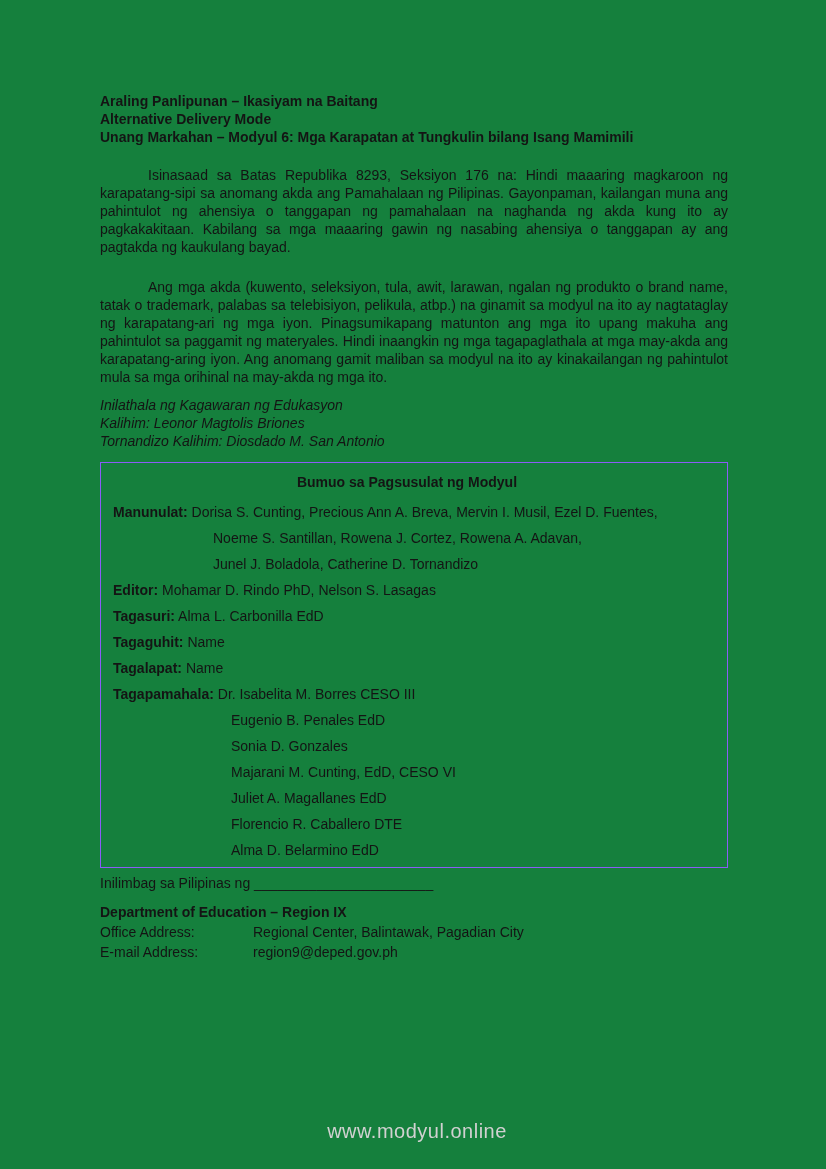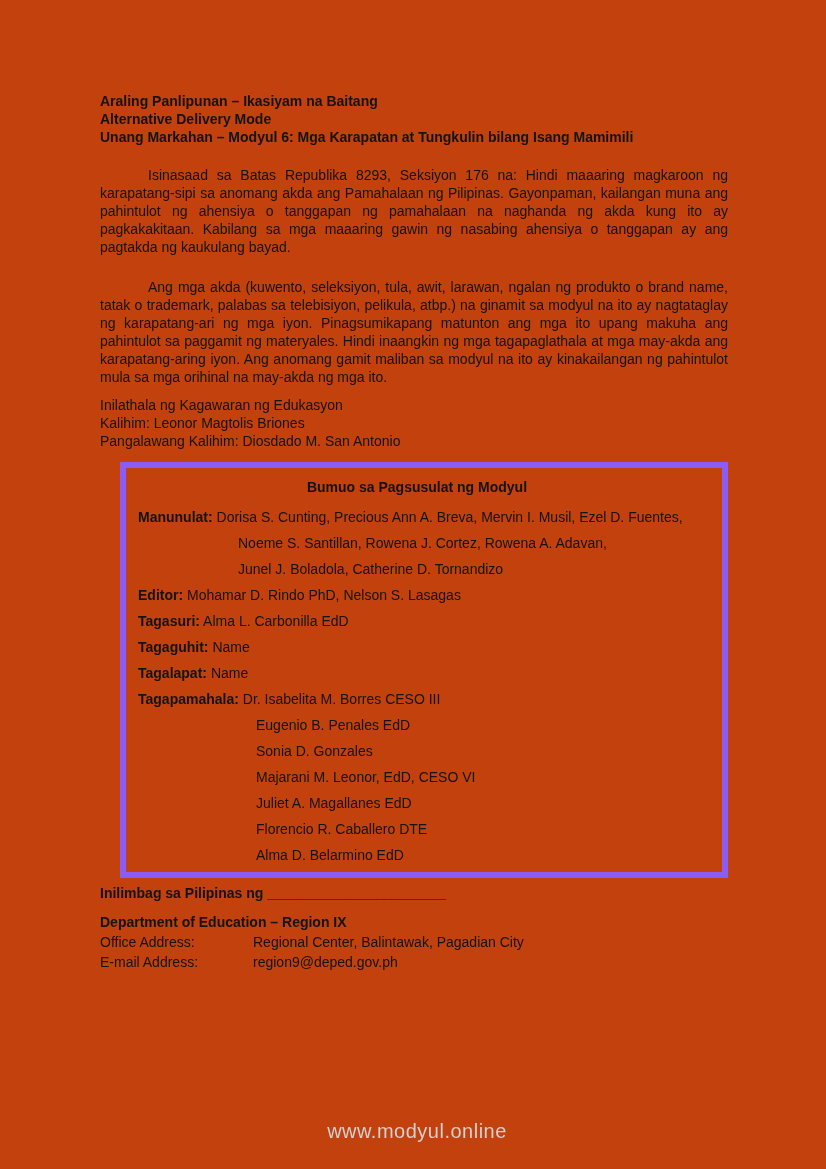--- a/index.html
+++ b/index.html
@@ -1,49 +1,48 @@
 <!DOCTYPE html>
 <html><head>
 <meta charset="utf-8">
 <style>
   html, body { margin: 0; padding: 0; background: #ffffff; }
   .page {
     position: relative;
     width: 826px;
     height: 1169px;
-    background: #c2410c;
+    background: #15803d;
     box-sizing: border-box;
     padding: 92px 98px 0 100px;
     font-family: "Liberation Sans", "DejaVu Sans", sans-serif;
     font-size: 14px;
     color: #141414;
     overflow: hidden;
   }
   .doc-header { font-weight: bold; line-height: 18px; }
   .doc-header div { white-space: nowrap; }
   .para {
     margin: 20px 0 0 0;
     text-align: justify;
     text-indent: 48px;
     line-height: 18px;
   }
   .para.p2, .para.p3 { margin-top: 22px; }
-  .publisher { margin-top: 10px; line-height: 18px; }
+  .publisher { margin-top: 10px; line-height: 18px; font-style: italic; }
   .credits-box {
     margin-top: 12px;
-    border: 6px solid #8b5cf6;
+    border: 1px solid #8b5cf6;
     padding: 6px 26px 4px 12px;
     line-height: 26px;
-    margin-left: 20px;
   }
   .box-title { text-align: center; font-weight: bold; margin-bottom: 4px; }
   .box-label { font-weight: bold; }
   .cont-manunulat { padding-left: 100px; }
   .cont-tagapamahala { padding-left: 118px; }
-  .printed-line { margin-top: 6px; font-weight: bold; line-height: 18px; }
+  .printed-line { margin-top: 6px; font-weight: normal; line-height: 18px; }
   .footer-org { margin-top: 10px; font-weight: bold; line-height: 20px; }
   .addr-row { line-height: 20px; }
   .addr-label { display: inline-block; width: 153px; }
   .watermark {
     position: absolute;
     top: 1120px;
     left: 4px;
     width: 826px;
     text-align: center;
     font-size: 20px;
@@ -61,21 +60,21 @@
     <div>Alternative Delivery Mode</div>
     <div>Unang Markahan – Modyul 6: Mga Karapatan at Tungkulin bilang Isang Mamimili</div>
   </header>
 
   <p class="para p1">Isinasaad sa Batas Republika 8293, Seksiyon 176 na: Hindi maaaring magkaroon ng karapatang-sipi sa anomang akda ang Pamahalaan ng Pilipinas. Gayonpaman, kailangan muna ang pahintulot ng ahensiya o tanggapan ng pamahalaan na naghanda ng akda kung ito ay pagkakakitaan. Kabilang sa mga maaaring gawin ng nasabing ahensiya o tanggapan ay ang pagtakda ng kaukulang bayad.</p>
   <p class="para p2">Ang mga akda (kuwento, seleksiyon, tula, awit, larawan, ngalan ng produkto o brand name, tatak o trademark, palabas sa telebisiyon, pelikula, atbp.) na ginamit sa modyul na ito ay nagtataglay ng karapatang-ari ng mga iyon. Pinagsumikapang matunton ang mga ito upang makuha ang pahintulot sa paggamit ng materyales. Hindi inaangkin ng mga tagapaglathala at mga may-akda ang karapatang-aring iyon. Ang anomang gamit maliban sa modyul na ito ay kinakailangan ng pahintulot mula sa mga orihinal na may-akda ng mga ito.</p>
 
   <div class="publisher">
     <div>Inilathala ng Kagawaran ng Edukasyon</div>
     <div>Kalihim: Leonor Magtolis Briones</div>
-    <div>Pangalawang Kalihim: Diosdado M. San Antonio</div>
+    <div>Tornandizo Kalihim: Diosdado M. San Antonio</div>
   </div>
 
   <div class="credits-box">
     <div class="box-title">Bumuo sa Pagsusulat ng Modyul</div>
 
     <div class="box-row">
       <div class="box-line">
         <span class="box-label">Manunulat:</span>
         <span>Dorisa S. Cunting, Precious Ann A. Breva, Mervin I. Musil, Ezel D. Fuentes,</span>
       </div>
@@ -111,21 +110,21 @@
       </div>
     </div>
 
     <div class="box-row">
       <div class="box-line">
         <span class="box-label">Tagapamahala:</span>
         <span>Dr. Isabelita M. Borres CESO III</span>
       </div>
       <div class="box-line cont-tagapamahala">Eugenio B. Penales EdD</div>
       <div class="box-line cont-tagapamahala">Sonia D. Gonzales</div>
-      <div class="box-line cont-tagapamahala">Majarani M. Leonor, EdD, CESO VI</div>
+      <div class="box-line cont-tagapamahala">Majarani M. Cunting, EdD, CESO VI</div>
       <div class="box-line cont-tagapamahala">Juliet A. Magallanes EdD</div>
       <div class="box-line cont-tagapamahala">Florencio R. Caballero DTE</div>
       <div class="box-line cont-tagapamahala">Alma D. Belarmino EdD</div>
     </div>
   </div>
 
   <div class="printed-line">
     <span>Inilimbag sa Pilipinas ng</span>
     <span>_______________________</span>
   </div>

